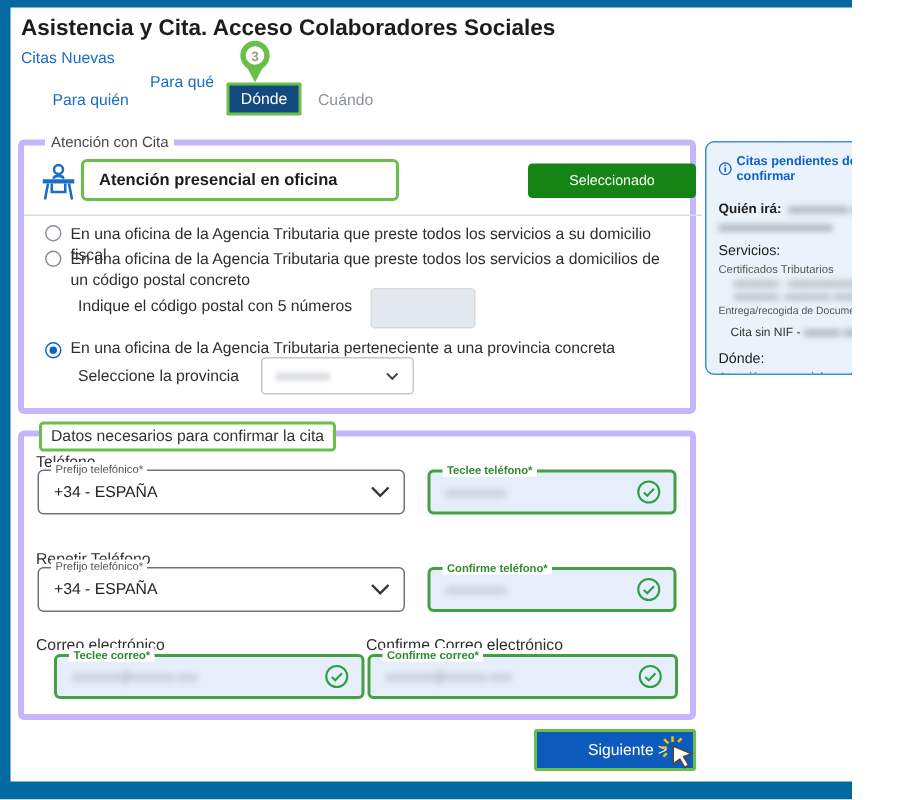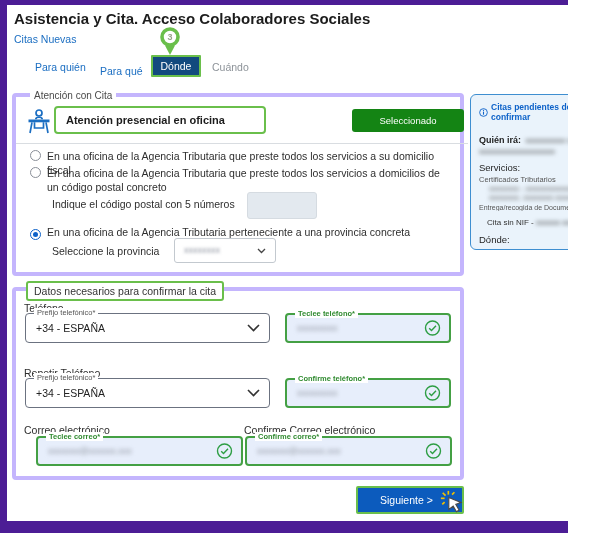--- a/index.html
+++ b/index.html
@@ -1,17 +1,17 @@
 <!DOCTYPE html>
 <html><head>
 <meta charset="utf-8">
 <style>
   html,body{margin:0;padding:0;}
   body{font-family:"Liberation Sans", sans-serif;}
-  .screen{position:relative;width:568px;height:533px;background:#4c1d95;overflow:hidden;}
+  .screen{position:relative;width:568px;height:533px;background:#0369a1;overflow:hidden;}
   .page{position:absolute;left:7px;top:5px;width:599px;height:516px;background:#fff;overflow:hidden;}
 
   .abs{position:absolute;}
   .title{font-size:15px;font-weight:bold;color:#1c1c1c;}
   .link{font-size:10.5px;color:#1b6ec2;cursor:pointer;}
   .tab-link{font-size:10.5px;color:#1b6ec2;cursor:pointer;}
   .tab-disabled{font-size:10.5px;color:#8d9399;}
   .tab-active{background:#124a7e;border:2px solid #6abf4b;border-radius:1px;color:#fff;
      font-size:10.5px;display:flex;align-items:center;justify-content:center;box-sizing:border-box;}
 
@@ -50,41 +50,41 @@
   .panel .p-bold{font-size:9px;font-weight:bold;color:#1e1e1e;}
   .panel .p-bold2{font-size:9.5px;font-weight:normal;color:#1e1e1e;margin-top:5px;margin-bottom:2px;}
   .panel .p-small{font-size:7.5px;color:#555;}
   .panel .p-tiny{font-size:7px;color:#555;white-space:nowrap;overflow:hidden;}
   .panel .p-text{font-size:8px;color:#333;line-height:1.3;}
 
   .btn-back{background:#5e7081;border:1px solid #3e8ed0;border-radius:4px;color:#fff;font-size:10.5px;
      display:flex;align-items:center;justify-content:center;box-sizing:border-box;cursor:pointer;}
   .btn-next{background:#0c5bbd;border:2.5px solid #6abf4b;border-radius:2px;color:#fff;font-size:10.5px;
      display:flex;align-items:center;justify-content:flex-start;box-sizing:border-box;cursor:pointer;overflow:visible;position:absolute;}
-  .btn-next .nxt-label{padding-left:22px;}
+  .btn-next .nxt-label{padding-left:34px;}
 </style>
 </head>
 <body>
 
 <div class="screen">
   <div class="page">
 
     <div class="abs title" style="left:7px;top:5px;">Asistencia y Cita. Acceso Colaboradores Sociales</div>
     <div class="abs link" style="left:7px;top:28px;">Citas Nuevas</div>
 
     <div class="abs" style="left:150px;top:21px;z-index:5;">
       <svg width="26" height="32" viewBox="0 0 26 32">
         <path d="M8 19.5 h10 l-5 9.5 z" fill="#6abf4b"></path>
         <circle cx="13" cy="11" r="8" fill="#fff" stroke="#6abf4b" stroke-width="3.6"></circle>
         <text x="13" y="14.4" text-anchor="middle" font-size="9" font-weight="bold" fill="#96a389">3</text>
       </svg>
     </div>
 
     <div class="abs tab-link" style="left:28px;top:56px;">Para quién</div>
-    <div class="abs tab-link" style="left:93px;top:60px;">Para qué</div>
+    <div class="abs tab-link" style="left:93px;top:44px;">Para qué</div>
     <div class="abs tab-active" style="left:144px;top:50px;width:50px;height:22px;">
       <span>Dónde</span>
     </div>
     <div class="abs tab-disabled" style="left:205px;top:56px;">Cuándo</div>
 
     <div class="abs fs" style="left:5px;top:88px;width:452px;height:183px;">
       <span class="fs-legend" style="left:14px;top:-7px;">Atención con Cita</span>
 
       <div class="abs" style="left:9px;top:11px;">
         <svg width="28" height="27" viewBox="0 0 28 27">

